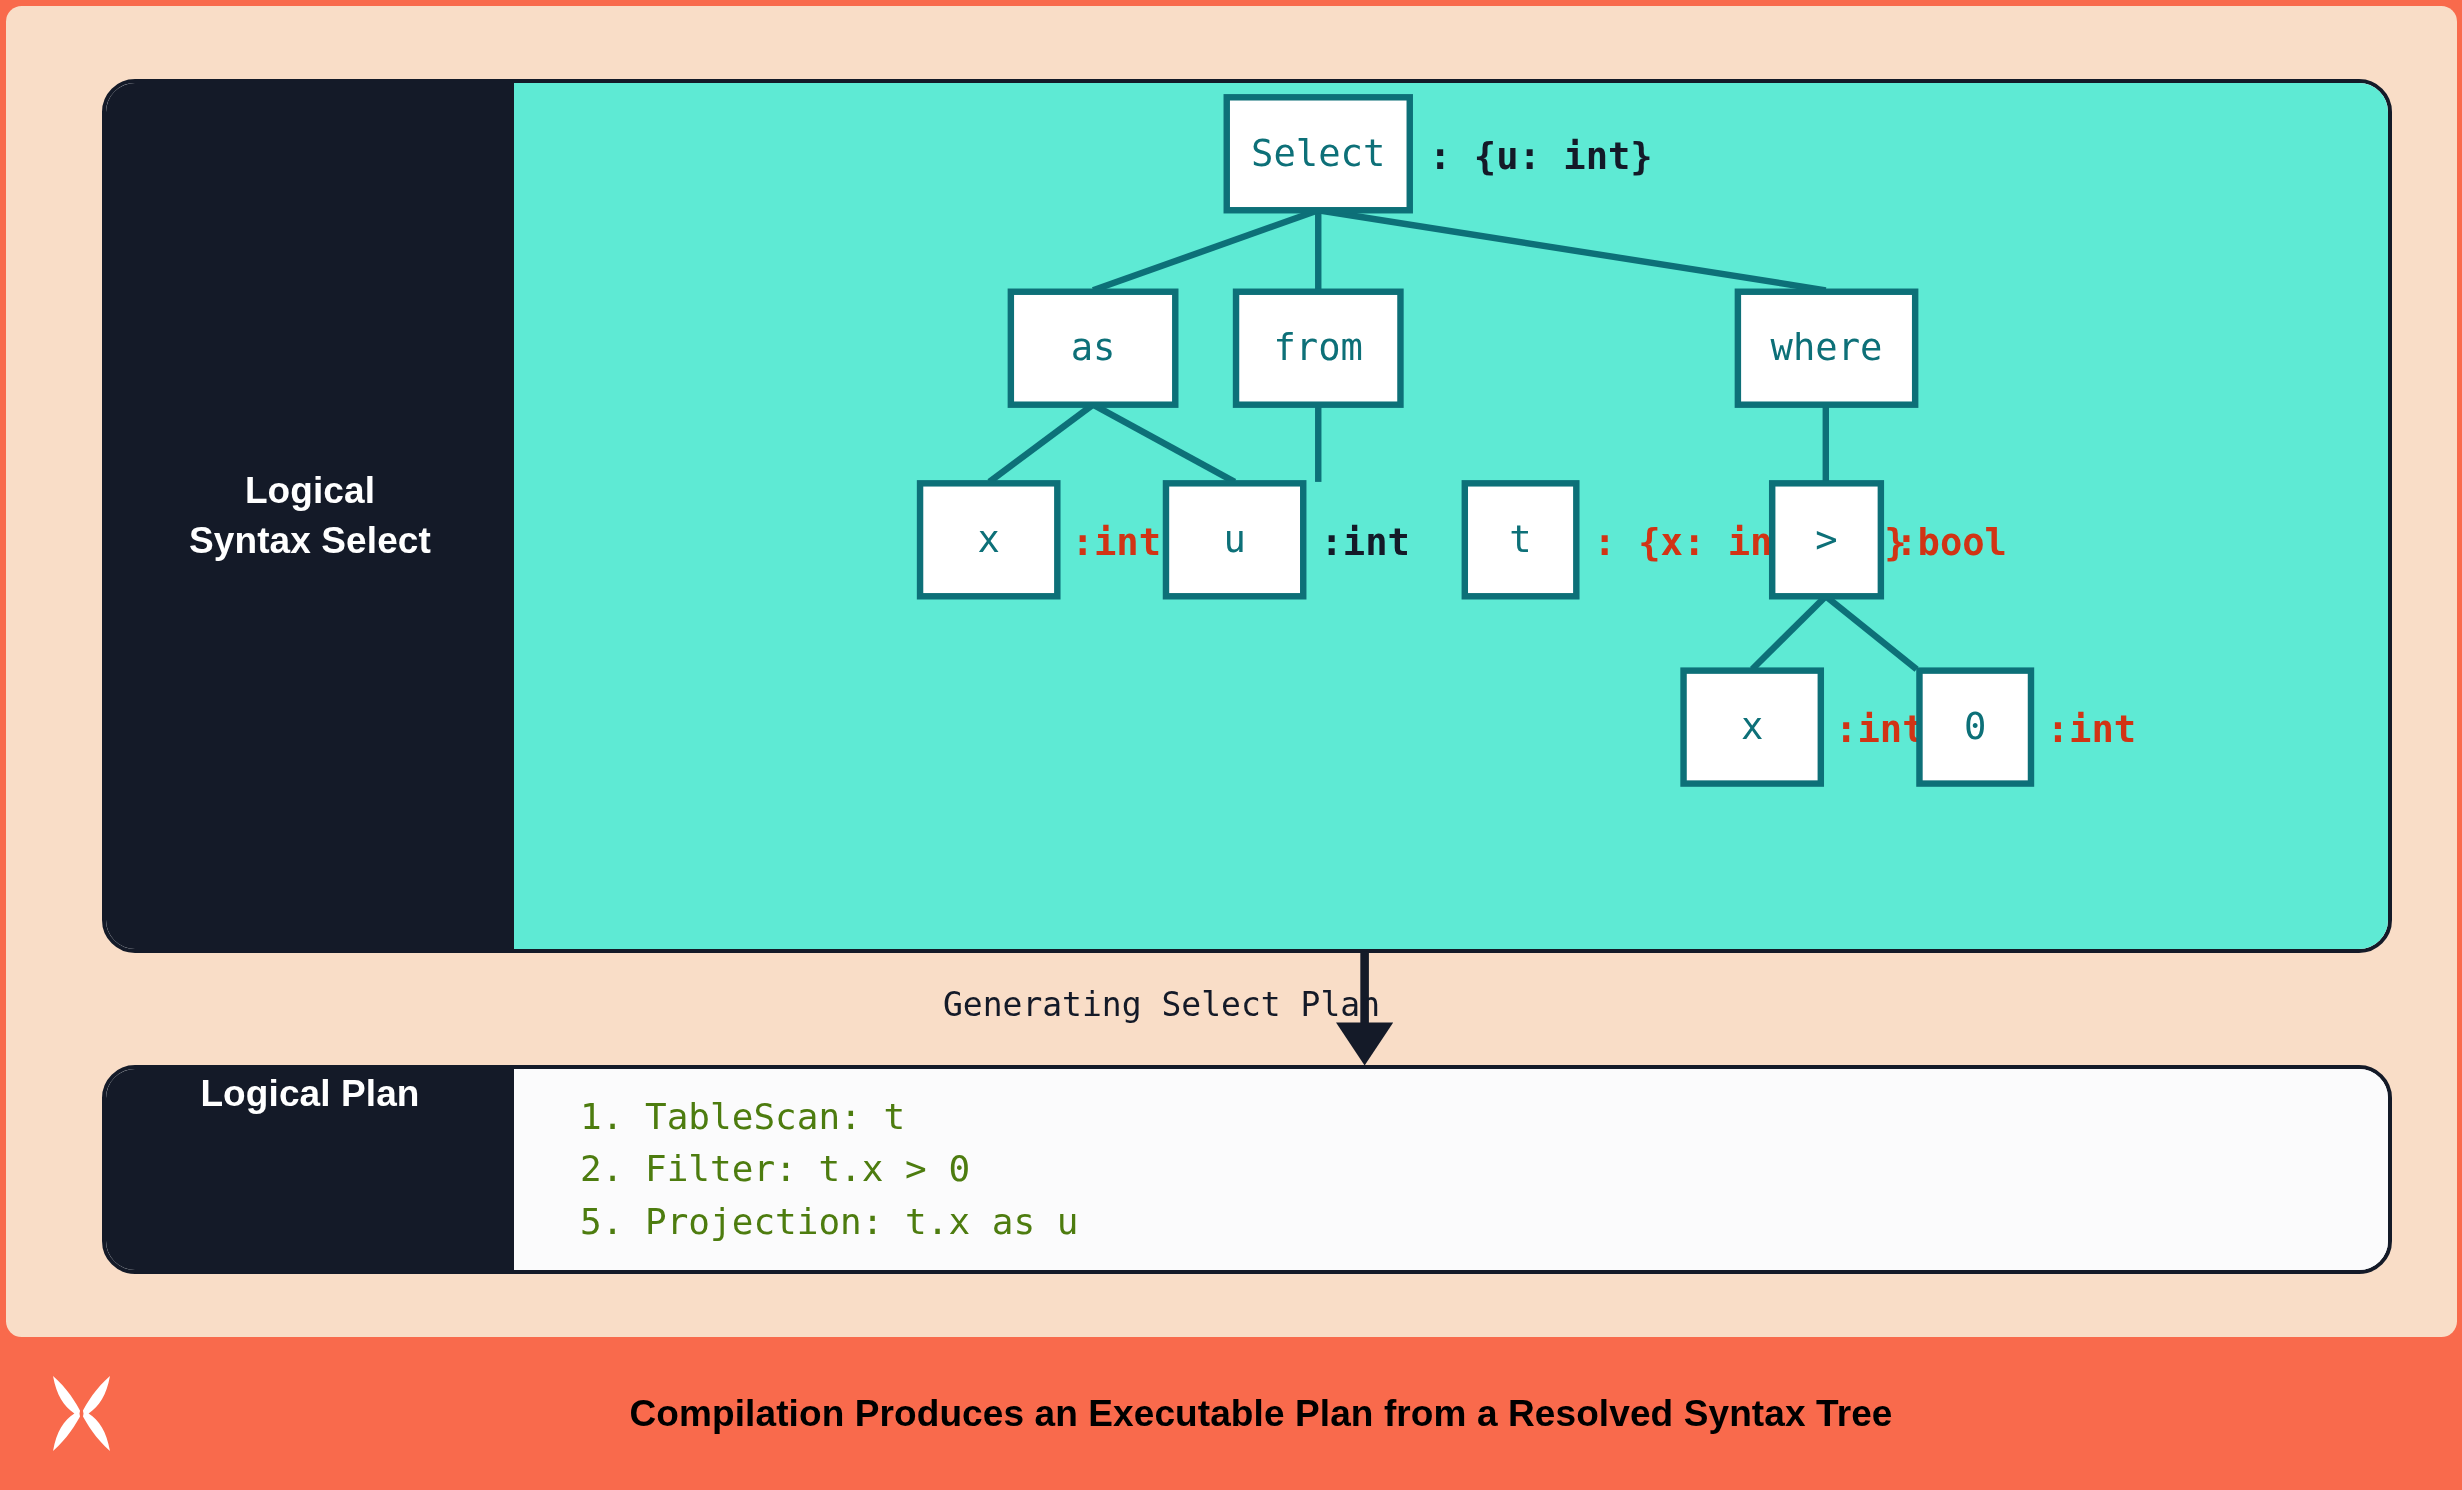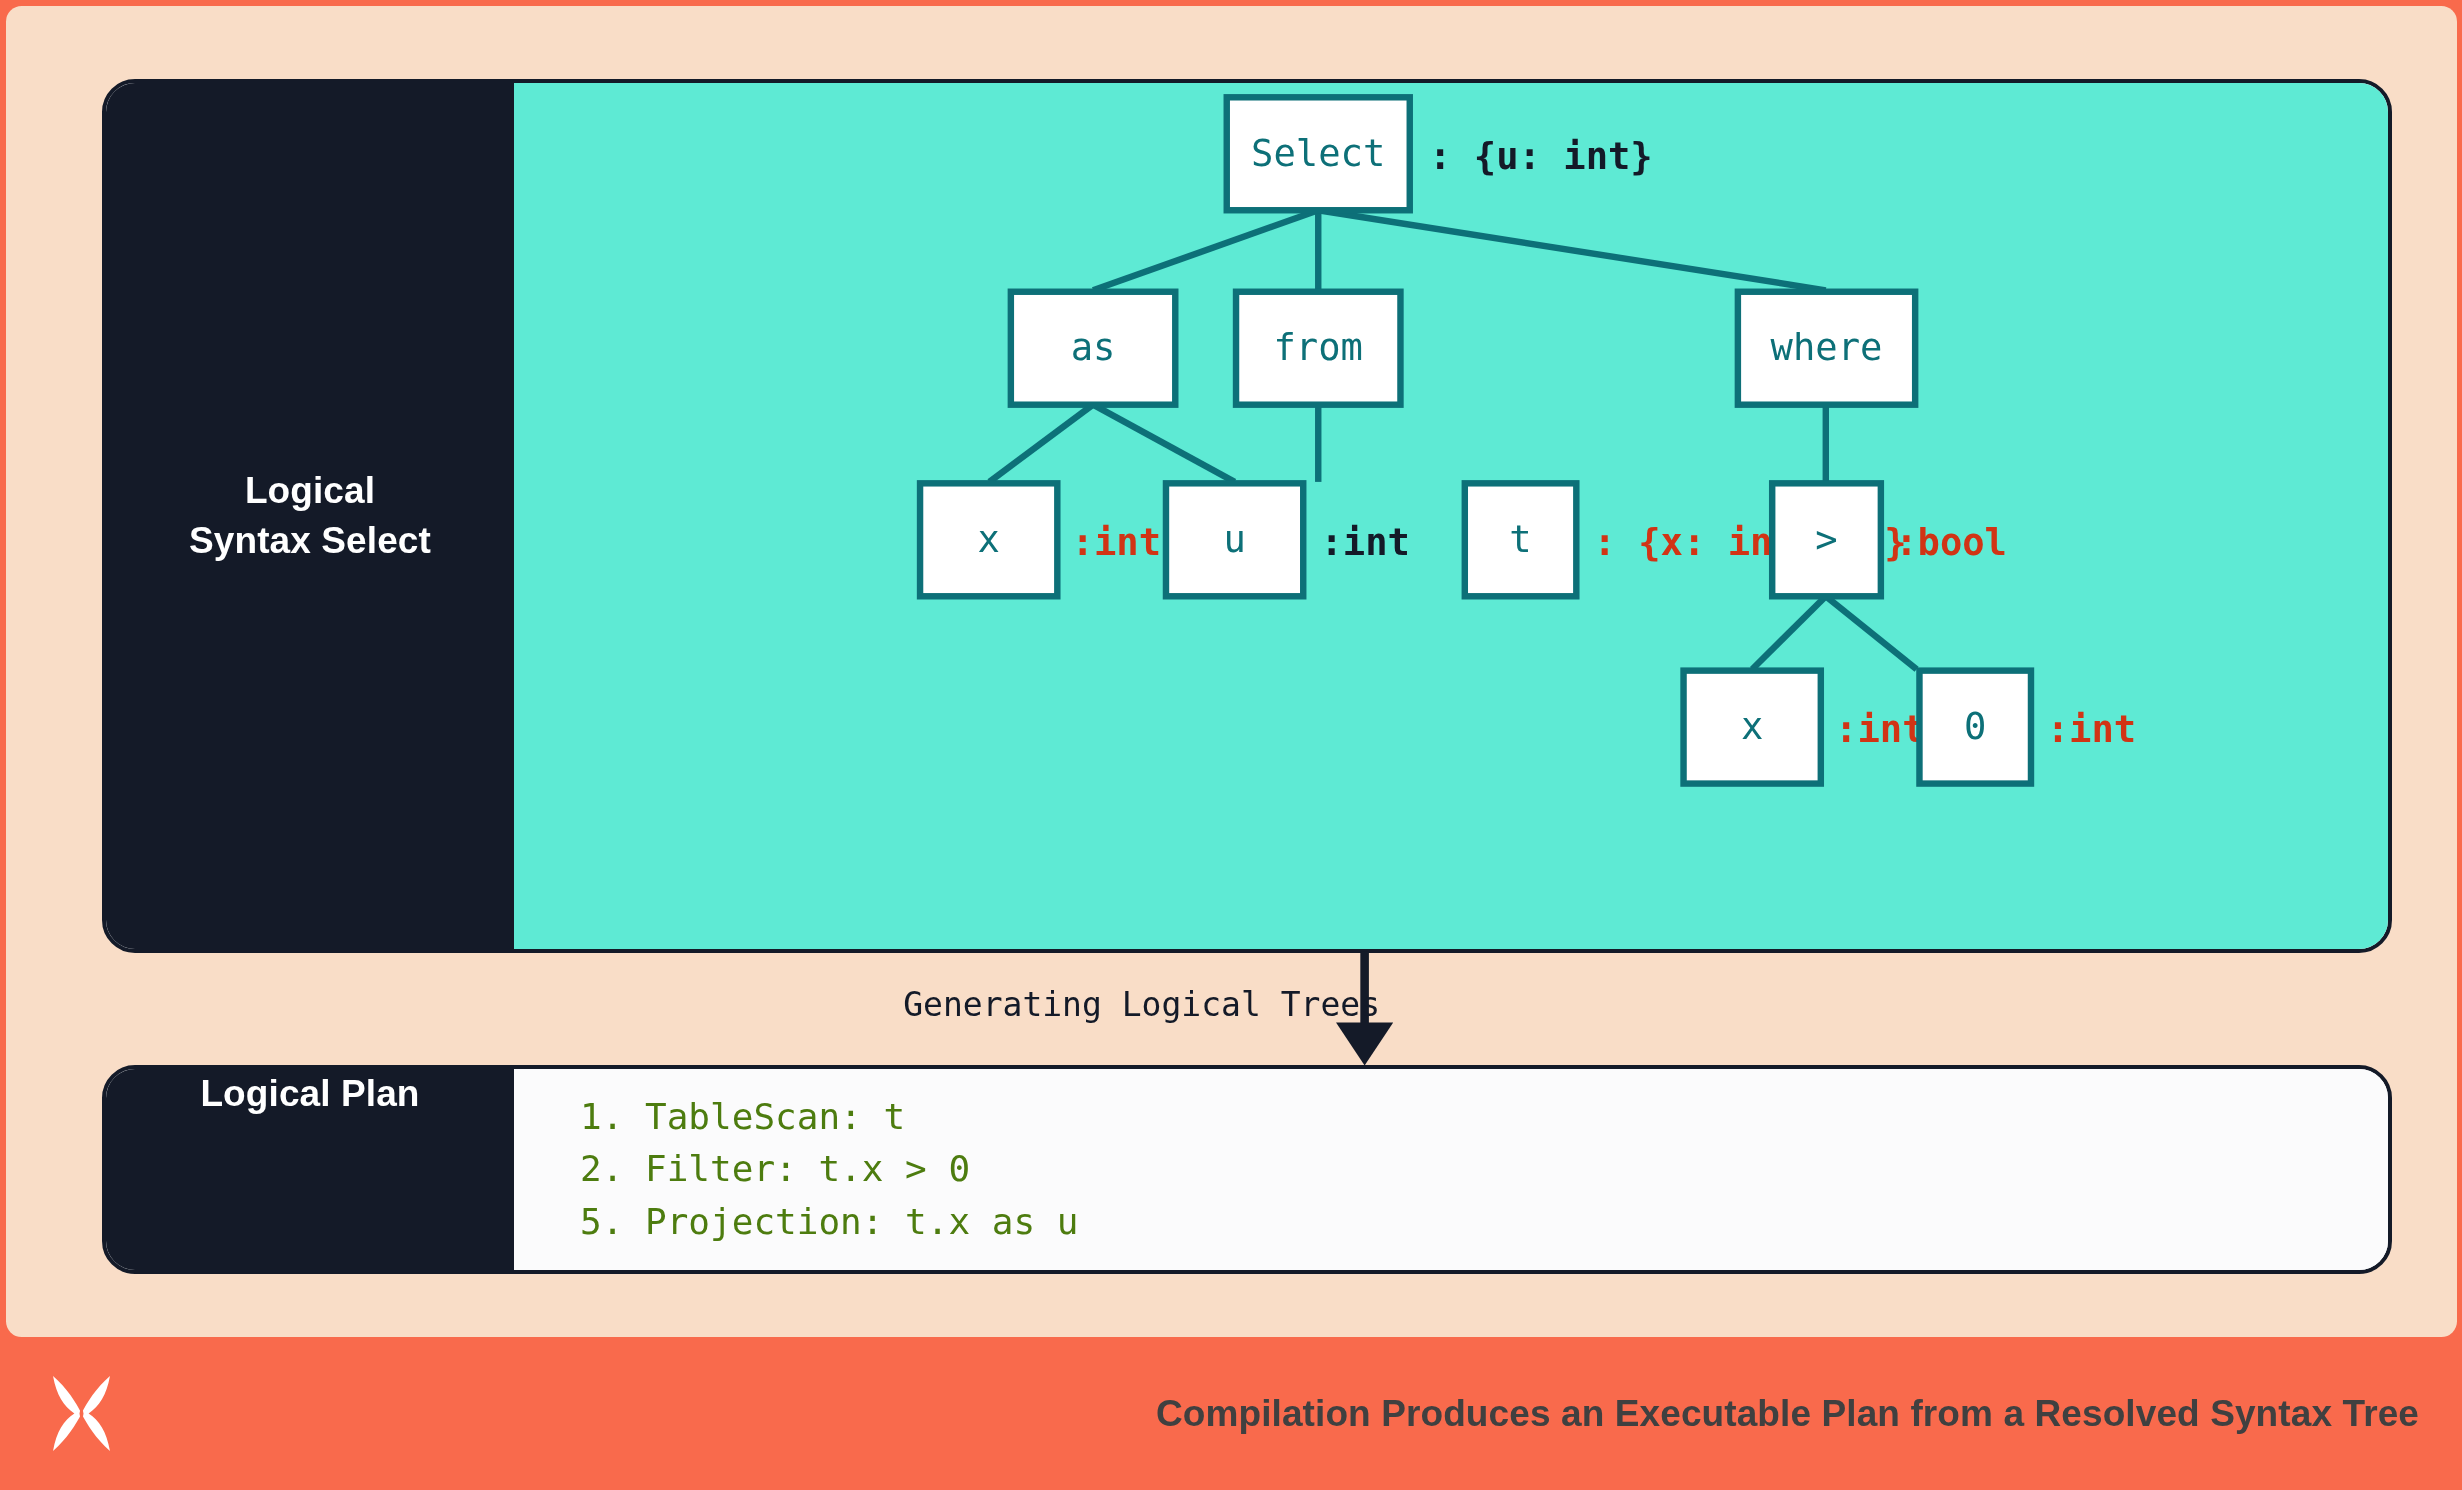--- a/index.html
+++ b/index.html
@@ -62,23 +62,23 @@
     font-size:33px;color:#141a28;white-space:nowrap;
   }
 
   
   #footer{
     position:absolute;left:0;top:1337px;width:2462px;height:153px;
     background:#f96a4c;display:flex;align-items:center;
   }
   #footer-logo{margin-left:37px;width:89px;height:89px;flex:0 0 89px;}
   #footer-caption{
-    flex:1 1 auto;text-align:right;color:#404040;
+    flex:1 1 auto;text-align:center;color:#000000;
     font-size:37px;font-weight:700;letter-spacing:0.1px;
-    padding-right:43px;
+    padding-right:66px;
   }
 
   
   .node-text{
     font-family:"DejaVu Sans Mono","Liberation Mono",monospace;
     font-size:52px;fill:#0d7078;
   }
   .ann-red{
     font-family:"DejaVu Sans Mono","Liberation Mono",monospace;
     font-size:52px;fill:#d13415;font-weight:700;
@@ -174,21 +174,21 @@
         <g>
           <rect x="1966" y="822" width="156" height="158" fill="#ffffff" stroke="#0d7078" stroke-width="9"></rect>
           <text class="node-text" x="2044" y="918" text-anchor="middle">0</text>
         </g>
         <text class="ann-red" x="2144" y="922" text-anchor="start">:int</text>
       </svg>
     </div>
   </div>
 
   <div id="connector">
-    <div id="connector-label">Generating Logical Trees</div>
+    <div id="connector-label">Generating Select Plan</div>
     <svg width="2290" height="116" viewBox="0 0 3203 162">
       <g>
         <line x1="1766" y1="0" x2="1766" y2="108" stroke="#141a28" stroke-width="12"></line>
         <polygon points="1766,160 1726,100 1806,100" fill="#141a28"></polygon>
       </g>
     </svg>
   </div>
 
   <div id="card-bottom">
     <div id="card-bottom-side">

